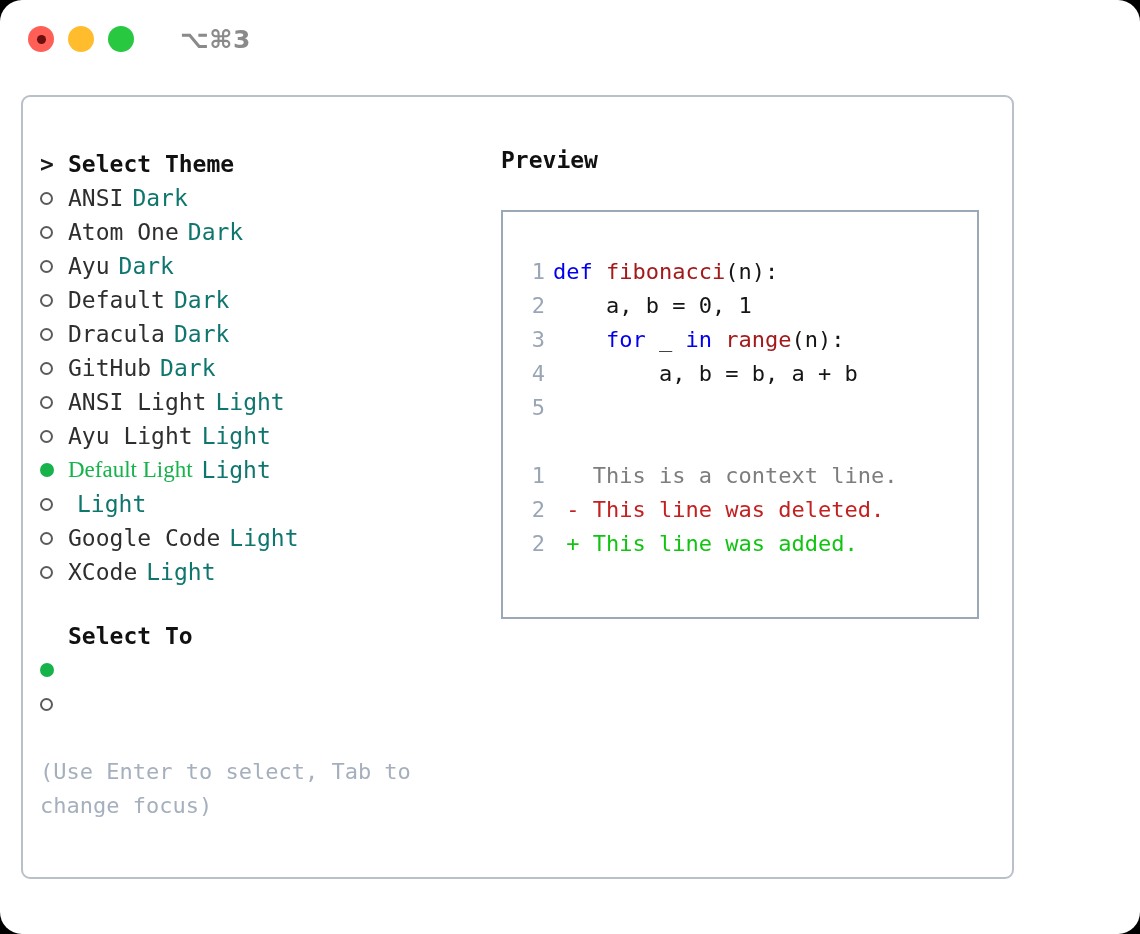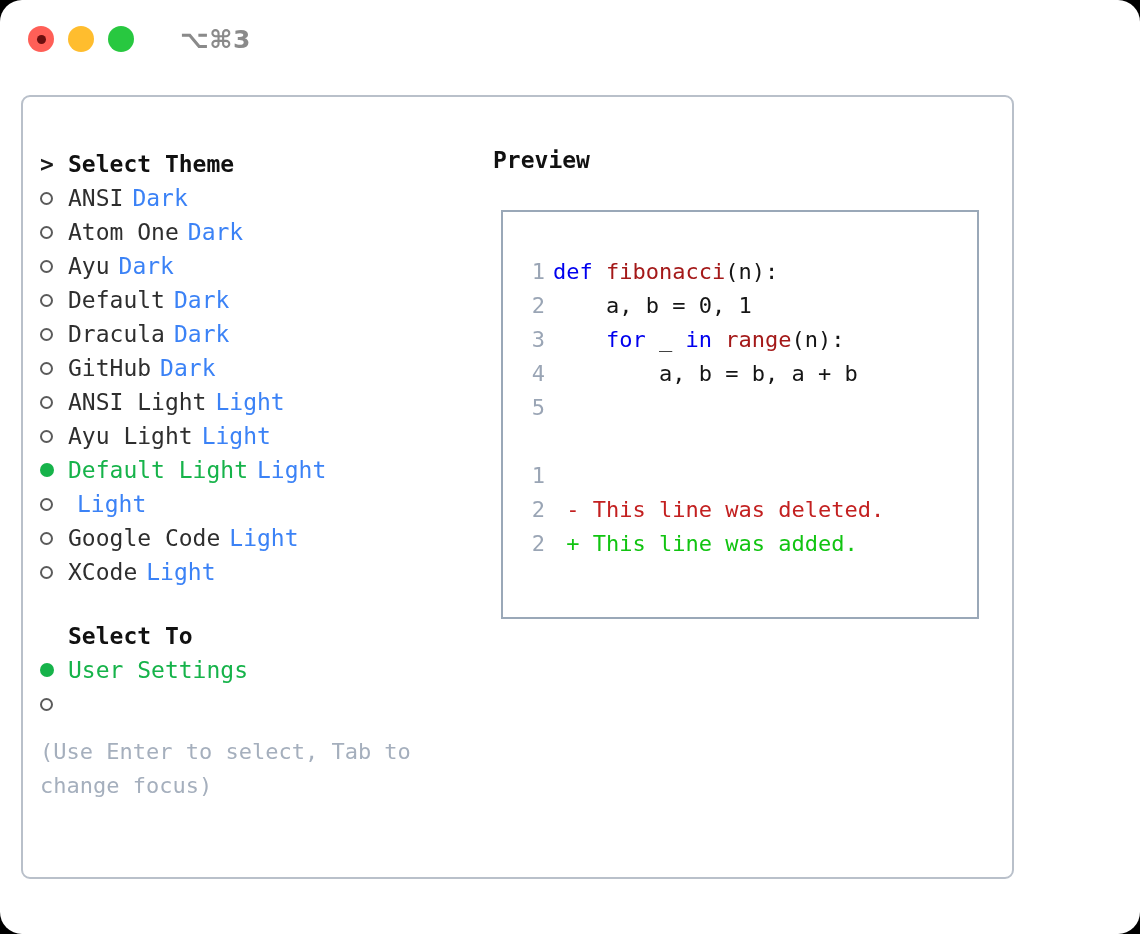--- a/index.html
+++ b/index.html
@@ -129,47 +129,48 @@
   .heading {
     font-weight: 700;
     color: #111111;
     font-size: 23px;
   }
   .theme-name {
     color: #2e2e2e;
   }
   .theme-name.sel {
     color: #16b34a;
+    font-family: Liberation Serif, serif;
   }
   .theme-kind {
-    color: #3b82f6;
+    color: #0f766e;
     margin-left: 9px;
   }
 
   .spacer-block { height: 30px; }
 
   .hint {
-    margin-top: 14px;
+    margin-top: 34px;
     font-size: 22px;
     line-height: 34px;
     color: #a5afbd;
     max-width: 405px;
   }
 
   
   .right-col {
     flex: 1;
     padding: 50px 0 0 0;
   }
 
   .preview-label {
     font-size: 23px;
     font-weight: 700;
     color: #111111;
-    margin-left: 2px;
+    margin-left: 10px;
     margin-bottom: 37px;
   }
 
   .preview-box {
     width: 478px;
     height: 409px;
     margin-left: 10px;
     border: 2px solid #9aa8b8;
     background: #ffffff;
     padding: 43px 0 0 16px;
@@ -320,21 +321,20 @@
         <div class="row">
           <span class="marker"></span>
           <span class="heading">Select To</span>
         </div>
 
         <div id="apply-to-list">
             <div class="row">
               <span class="marker">
                 <span class="dot-filled"></span>
               </span>
-              <span class="theme-name sel">User Settings</span>
             </div>
             <div class="row">
               <span class="marker">
                 <span class="dot-empty"></span>
               </span>
             </div>
           </div>
 
         <div class="hint">(Use Enter to select, Tab to change focus)</div>
       </div>
@@ -345,21 +345,21 @@
         <div class="preview-box">
           <div id="code-block">
               <div class="code-line"><span class="lineno">1</span><span class="code-text"><span class="tok-kw">def </span><span class="tok-fn">fibonacci</span><span class="tok-txt">(n):</span></span></div>
               <div class="code-line"><span class="lineno">2</span><span class="code-text"><span class="tok-txt">    a, b = 0, 1</span></span></div>
               <div class="code-line"><span class="lineno">3</span><span class="code-text"><span class="tok-txt">    </span><span class="tok-kw">for</span><span class="tok-txt"> _ </span><span class="tok-kw">in</span><span class="tok-txt"> </span><span class="tok-fn">range</span><span class="tok-txt">(n):</span></span></div>
               <div class="code-line"><span class="lineno">4</span><span class="code-text"><span class="tok-txt">        a, b = b, a + b</span></span></div>
               <div class="code-line"><span class="lineno">5</span></div>
             </div>
           <div class="gap-line"></div>
           <div id="diff-block">
-              <div class="code-line"><span class="lineno">1</span></div>
+              <div class="code-line"><span class="lineno">1</span><span class="code-text diff-context">   This is a context line.</span></div>
               <div class="code-line"><span class="lineno">2</span><span class="code-text diff-del"> - This line was deleted.</span></div>
               <div class="code-line"><span class="lineno">2</span><span class="code-text diff-add"> + This line was added.</span></div>
             </div>
         </div>
       </div>
 
     </div>
   </div>
 </div>
 

